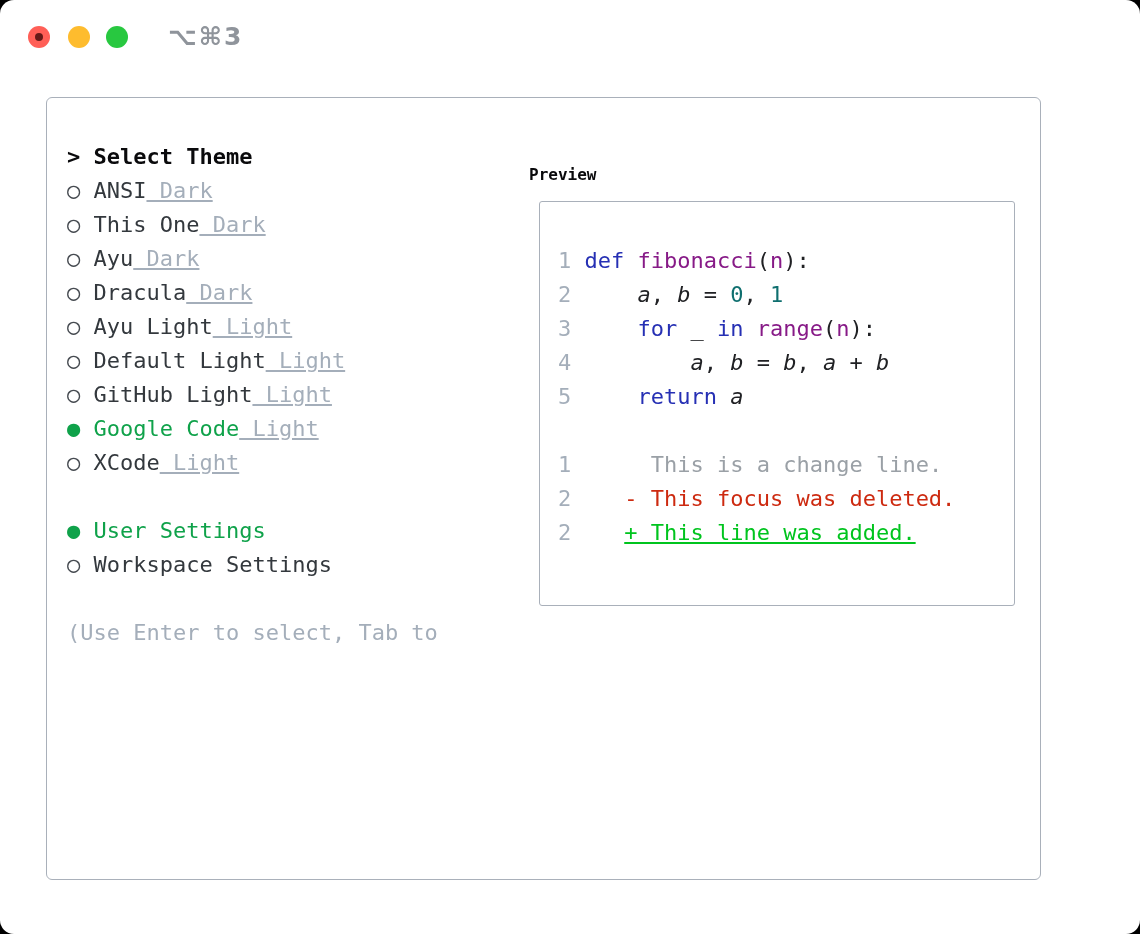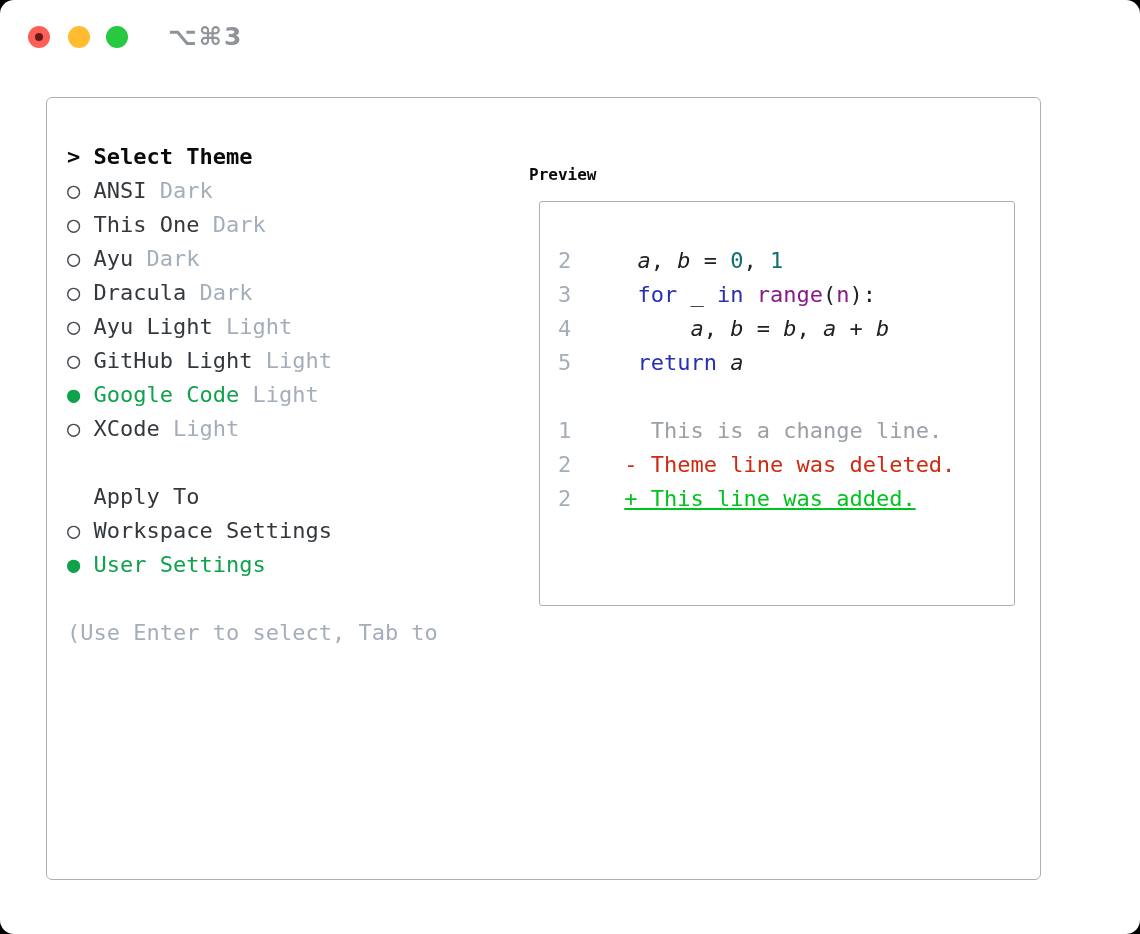--- a/index.html
+++ b/index.html
@@ -32,21 +32,21 @@
   
   .panel{
     position:absolute;left:18px;top:97px;width:993px;height:781px;
     border:1.5px solid var(--border);border-radius:6px;background:var(--window-bg,#fff);margin-left:28px;
   }
   .row{height:34px;line-height:34px;font-size:22px;white-space:pre;color:var(--item-text);}
   .marker{display:inline-block;width:2ch;color:#464b51;}
   .left{position:absolute;left:20px;top:42px;}
   .h{font-weight:bold;color:var(--header-text);}
   .caret{font-weight:bold;color:var(--header-text);}
-  .tag{color:var(--muted);}
+  .tag{color:var(--muted);text-decoration:underline;}
   .sel .marker,.sel .name{color:var(--selected-green);}
   .spacer{height:34px;}
   .help{color:var(--muted);}
   
   .preview-title{
     position:absolute;left:482px;top:60px;height:34px;line-height:34px;
     font-size:16px;font-weight:bold;color:var(--header-text);white-space:pre;
   }
   .preview-box{
     position:absolute;left:492px;top:103px;width:474px;height:403px;
@@ -82,48 +82,49 @@
 
     <div class="left">
       <div class="row"><span class="marker caret">&gt;</span><span class="h">Select Theme</span></div>
 
       <div id="theme-list">
           <div class="row item"><span class="marker">○</span><span class="name">ANSI</span><span class="tag"> Dark</span></div>
           <div class="row item"><span class="marker">○</span><span class="name">This One</span><span class="tag"> Dark</span></div>
           <div class="row item"><span class="marker">○</span><span class="name">Ayu</span><span class="tag"> Dark</span></div>
           <div class="row item"><span class="marker">○</span><span class="name">Dracula</span><span class="tag"> Dark</span></div>
           <div class="row item"><span class="marker">○</span><span class="name">Ayu Light</span><span class="tag"> Light</span></div>
+          <div class="row item"><span class="marker">○</span><span class="name">Default Light</span><span class="tag"> Light</span></div>
           <div class="row item"><span class="marker">○</span><span class="name">GitHub Light</span><span class="tag"> Light</span></div>
           <div class="row item sel"><span class="marker">●</span><span class="name">Google Code</span><span class="tag"> Light</span></div>
           <div class="row item"><span class="marker">○</span><span class="name">XCode</span><span class="tag"> Light</span></div>
         </div>
 
       <div class="row spacer"></div>
 
-      <div class="row"><span class="marker"></span><span>Apply To</span></div>
 
       <div id="apply-list">
+          <div class="row item sel"><span class="marker">●</span><span class="name">User Settings</span></div>
           <div class="row item"><span class="marker">○</span><span class="name">Workspace Settings</span></div>
-          <div class="row item sel"><span class="marker">●</span><span class="name">User Settings</span></div>
         </div>
 
       <div class="row spacer"></div>
 
       <div class="row help">(Use Enter to select, Tab to</div>
     </div>
 
     <div class="preview-title">Preview</div>
 
     <div class="preview-box">
       <div id="code">
+          <div class="crow"><span class="seg ln">1</span><span class="seg pln"> </span><span class="seg kw">def</span><span class="seg pln"> </span><span class="seg fn">fibonacci</span><span class="seg pln">(</span><span class="seg fn">n</span><span class="seg pln">):</span></div>
           <div class="crow"><span class="seg ln">2</span><span class="seg pln">     </span><span class="seg var">a</span><span class="seg pln">, </span><span class="seg var">b</span><span class="seg pln"> = </span><span class="seg num">0</span><span class="seg pln">, </span><span class="seg num">1</span></div>
           <div class="crow"><span class="seg ln">3</span><span class="seg pln">     </span><span class="seg kw">for</span><span class="seg pln"> _ </span><span class="seg kw">in</span><span class="seg pln"> </span><span class="seg fn">range</span><span class="seg pln">(</span><span class="seg fn">n</span><span class="seg pln">):</span></div>
           <div class="crow"><span class="seg ln">4</span><span class="seg pln">         </span><span class="seg var">a</span><span class="seg pln">, </span><span class="seg var">b</span><span class="seg pln"> = </span><span class="seg var">b</span><span class="seg pln">, </span><span class="seg var">a</span><span class="seg pln"> + </span><span class="seg var">b</span></div>
           <div class="crow"><span class="seg ln">5</span><span class="seg pln">     </span><span class="seg kw">return</span><span class="seg pln"> </span><span class="seg var">a</span></div>
           <div class="crow"></div>
           <div class="crow"><span class="seg ln">1</span><span class="seg pln">      </span><span class="seg ctx">This is a change line.</span></div>
-          <div class="crow"><span class="seg ln">2</span><span class="seg pln">    </span><span class="seg del">- Theme line was deleted.</span></div>
+          <div class="crow"><span class="seg ln">2</span><span class="seg pln">    </span><span class="seg del">- This focus was deleted.</span></div>
           <div class="crow"><span class="seg ln">2</span><span class="seg pln">    </span><span class="seg add">+ This line was added.</span></div>
         </div>
     </div>
 
   </div>
 </div>
 
 </body></html>

